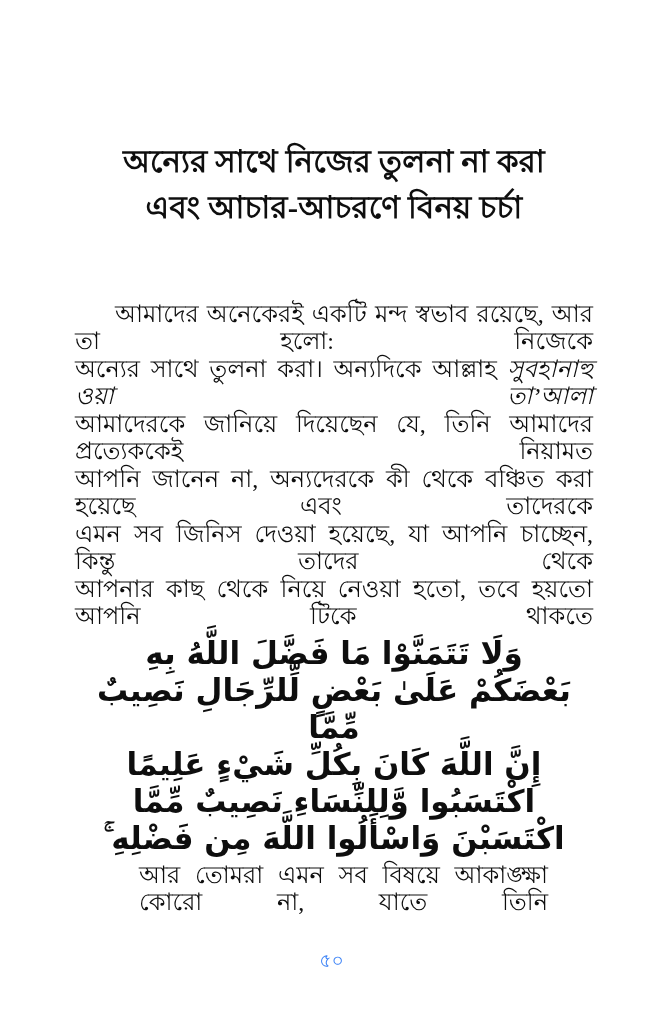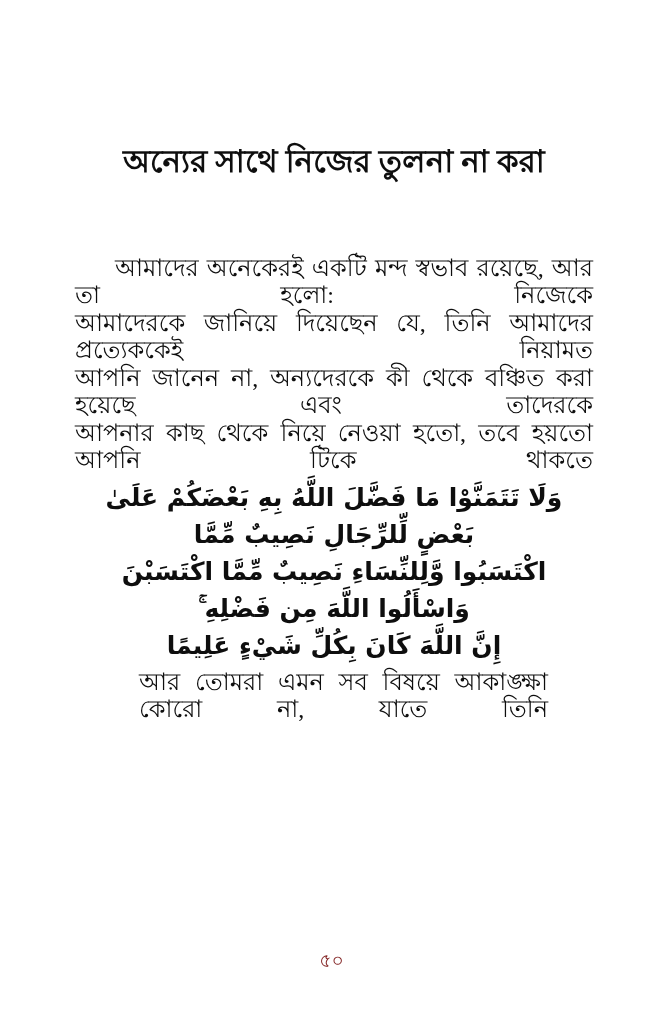--- a/index.html
+++ b/index.html
@@ -39,64 +39,67 @@
     text-align: justify;
     text-align-last: justify;
     white-space: normal;
   }
   .line.nj { text-align-last: left; }
   .line.ind { text-indent: 40px; }
   .it { font-style: italic; }
   .arabic {
     direction: rtl;
     margin: 4px 18px 5px 18px;
-    font-size: 25px;
+    font-size: 31px;
     line-height: 37px;
     font-family: "DejaVu Sans", sans-serif;
     font-weight: 600;
   }
   .arabic .line {
     text-align: center;
     text-align-last: center;
   }
   .translation {
     margin-left: 64px;
     margin-right: 45px;
   }
   .pagenum {
     position: absolute;
     top: 934px;
     left: 0;
     right: 0;
     text-align: center;
     font-size: 19px;
-    color: #7f1d1d;
+    color: #3b82f6;
   }
 </style>
 </head>
 <body>
 
 <div class="page">
   <div class="content">
 
     <h1 class="title">
       <div>অন্যের সাথে নিজের তুলনা না করা</div>
+      <div>এবং আচার-আচরণে বিনয় চর্চা</div>
     </h1>
 
     <div class="bn-para para-intro">
         <div class="line ind"><span>আমাদের অনেকেরই একটি মন্দ স্বভাব রয়েছে, আর তা হলো: নিজেকে</span></div>
+        <div class="line"><span>অন্যের সাথে তুলনা করা। অন্যদিকে আল্লাহ </span><span class="it">সুবহানাহু ওয়া তা’আলা</span></div>
         <div class="line"><span>আমাদেরকে জানিয়ে দিয়েছেন যে, তিনি আমাদের প্রত্যেককেই নিয়ামত</span></div>
         <div class="line"><span>আপনি জানেন না, অন্যদেরকে কী থেকে বঞ্চিত করা হয়েছে এবং তাদেরকে</span></div>
+        <div class="line"><span>এমন সব জিনিস দেওয়া হয়েছে, যা আপনি চাচ্ছেন, কিন্তু তাদের থেকে</span></div>
         <div class="line"><span>আপনার কাছ থেকে নিয়ে নেওয়া হতো, তবে হয়তো আপনি টিকে থাকতে</span></div>
       </div>
 
     <div class="arabic" lang="ar" dir="rtl">
         <div class="line"><span>وَلَا تَتَمَنَّوْا مَا فَضَّلَ اللَّهُ بِهِ بَعْضَكُمْ عَلَىٰ بَعْضٍ لِّلرِّجَالِ نَصِيبٌ مِّمَّا</span></div>
+        <div class="line"><span>إِنَّ اللَّهَ كَانَ بِكُلِّ شَيْءٍ عَلِيمًا</span></div>
         <div class="line"><span>اكْتَسَبُوا وَّلِلنِّسَاءِ نَصِيبٌ مِّمَّا اكْتَسَبْنَ وَاسْأَلُوا اللَّهَ مِن فَضْلِهِ ۚ</span></div>
-        <div class="line"><span>إِنَّ اللَّهَ كَانَ بِكُلِّ شَيْءٍ عَلِيمًا</span></div>
       </div>
 
     <div class="bn-para translation">
         <div class="line"><span>আর তোমরা এমন সব বিষয়ে আকাঙ্ক্ষা কোরো না, যাতে তিনি</span></div>
       </div>
 
   </div>
 
   <div class="pagenum">৫০</div>
 </div>

